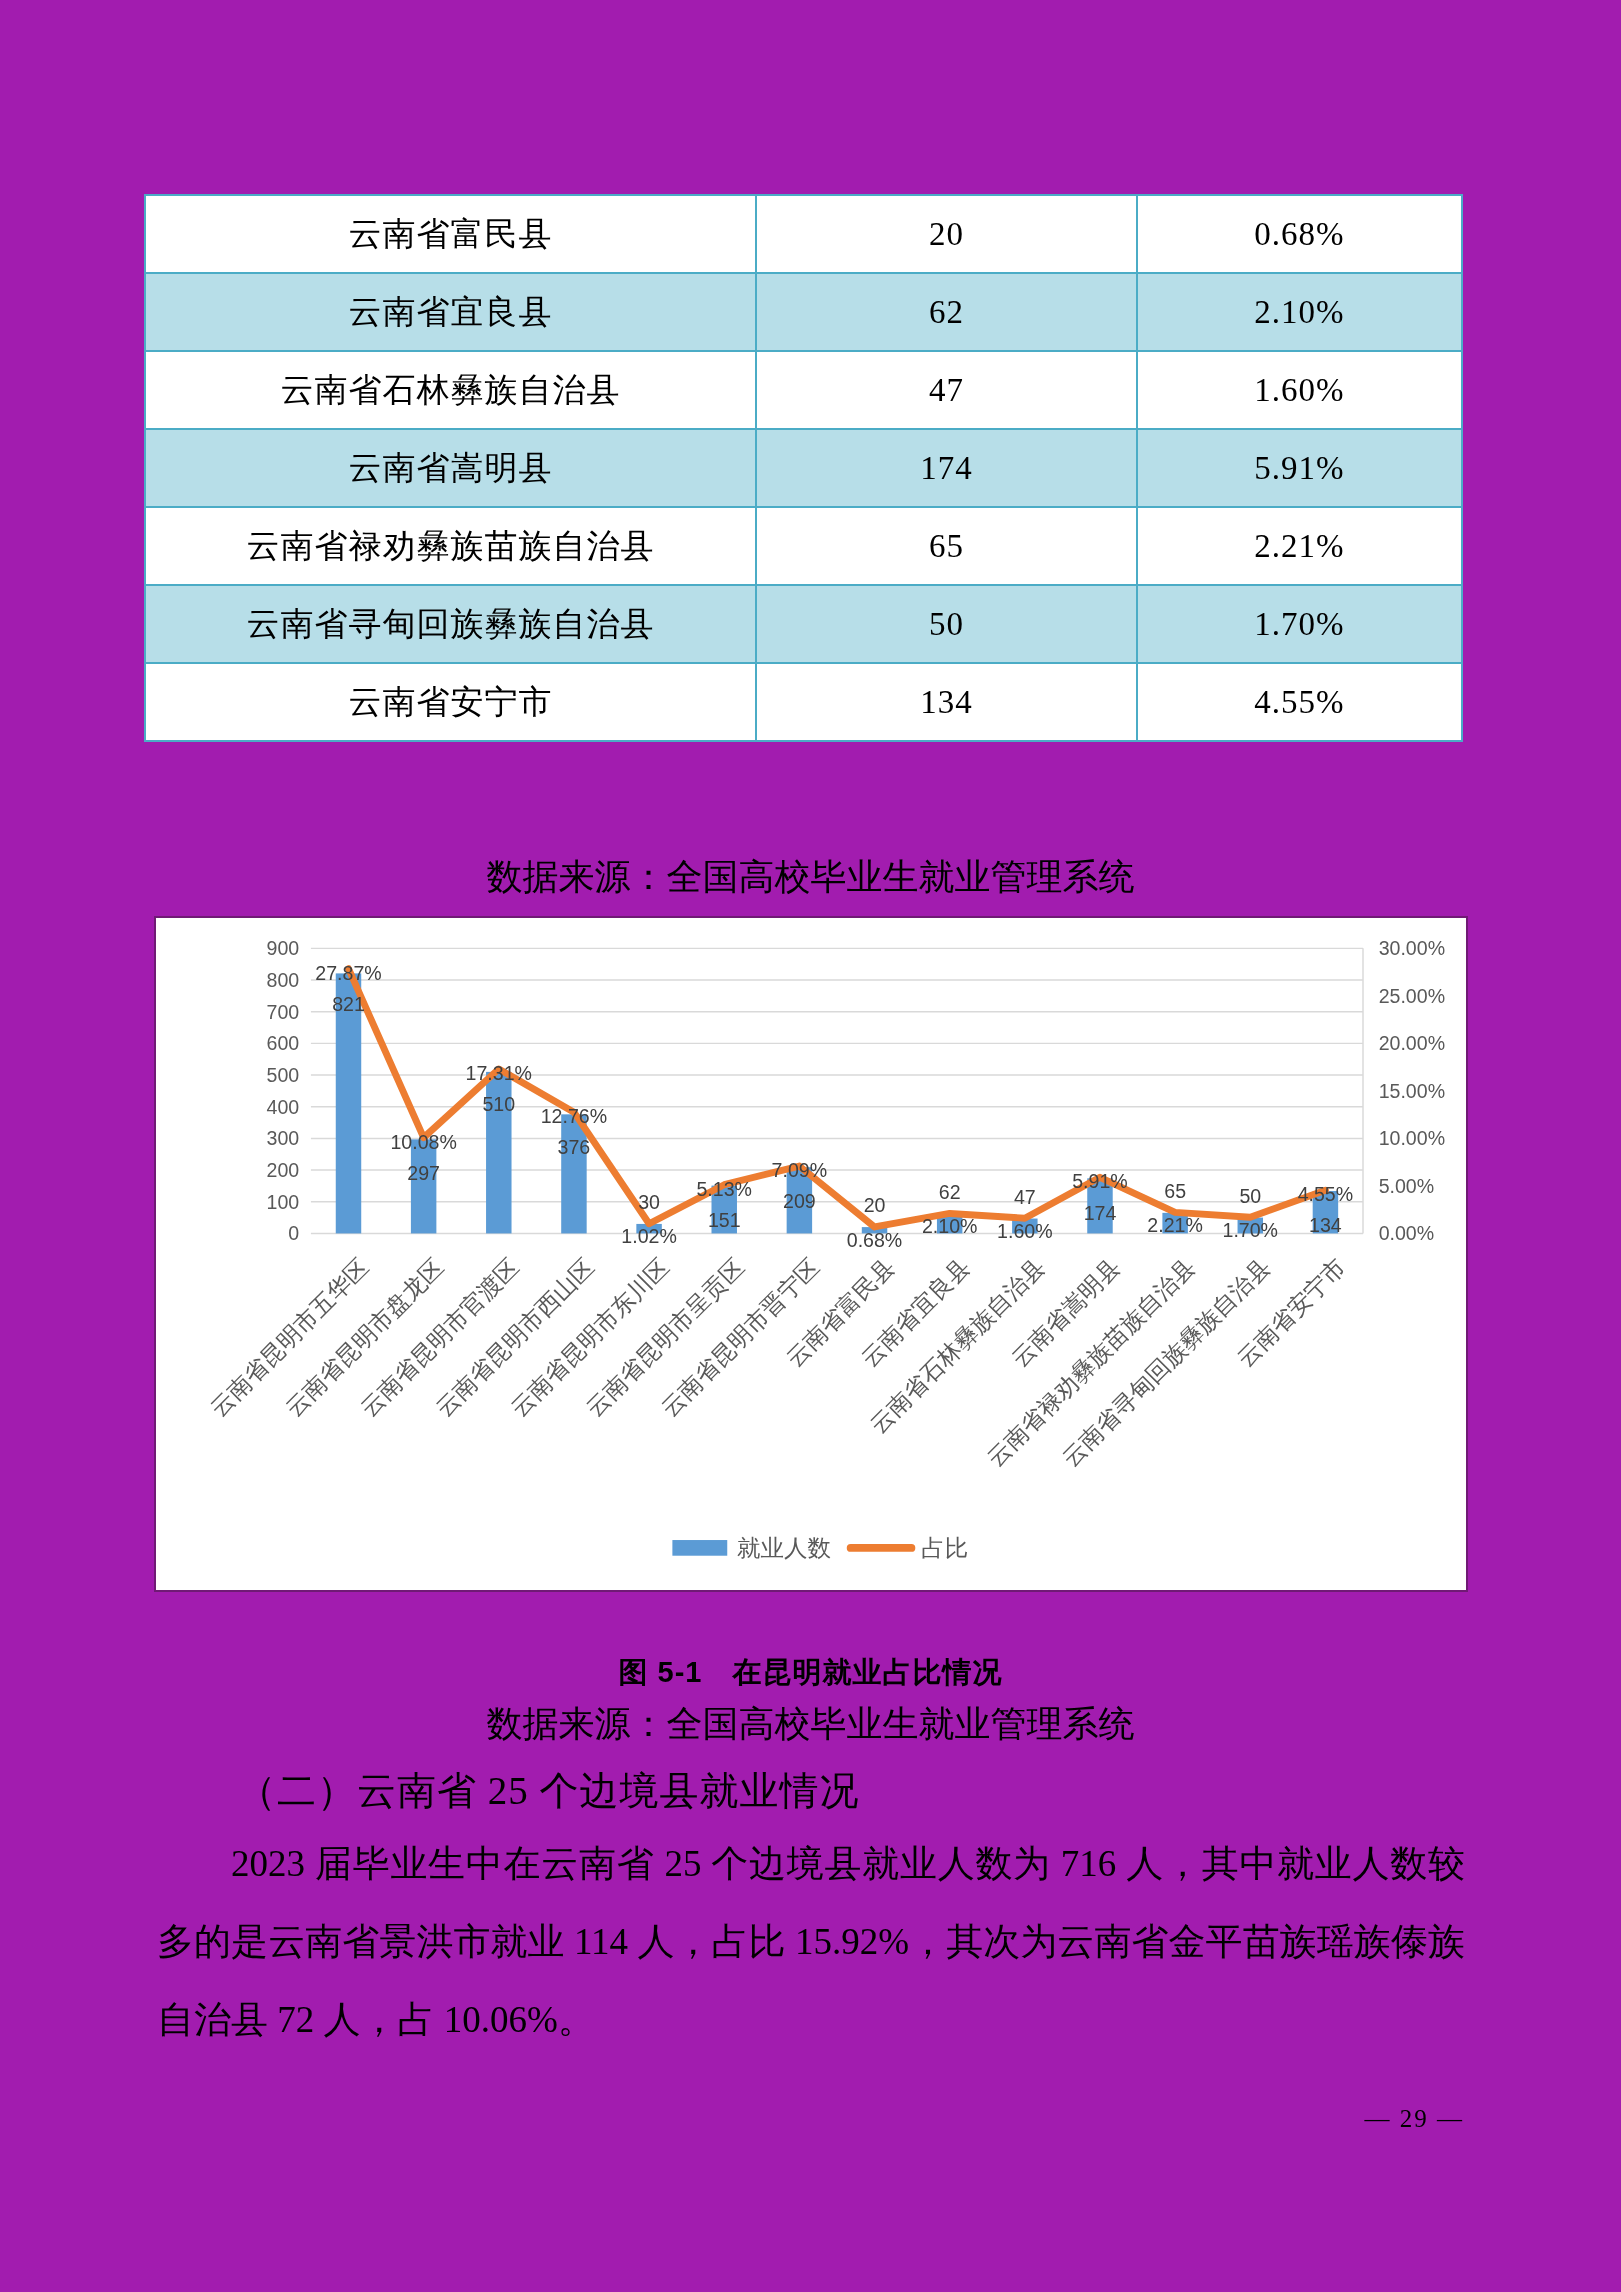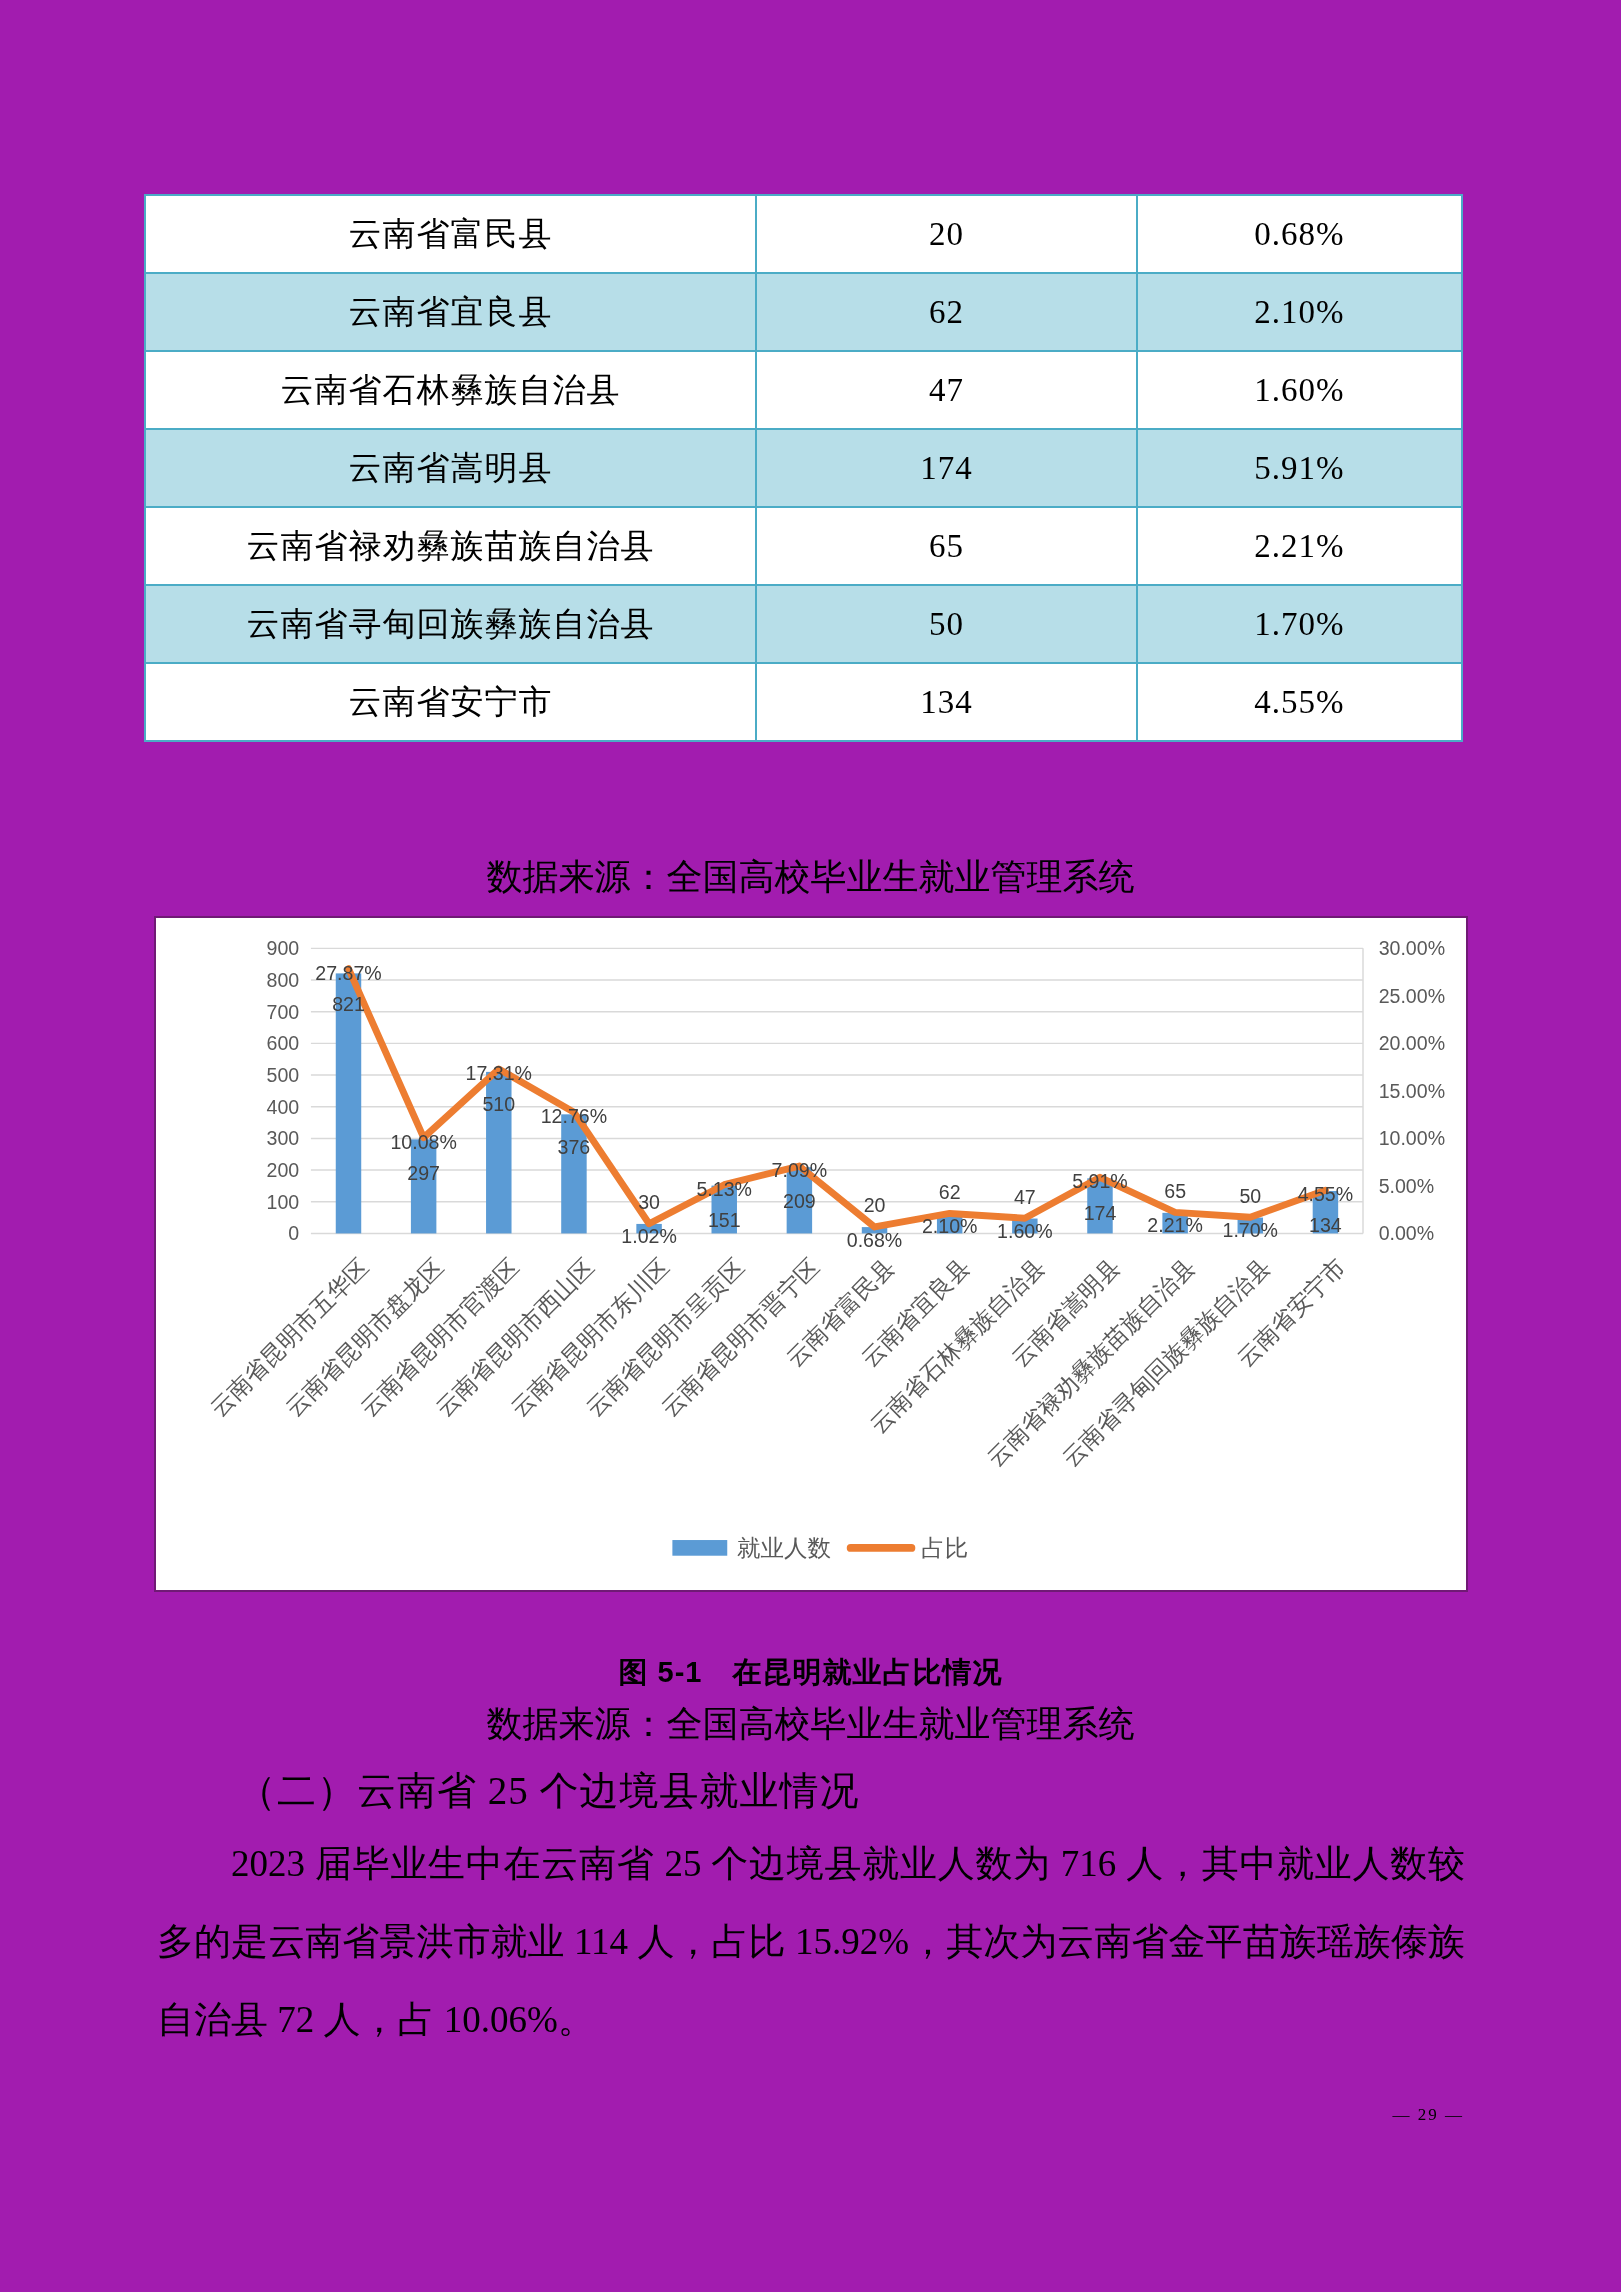--- a/index.html
+++ b/index.html
@@ -53,21 +53,21 @@
     text-indent:80px;letter-spacing:1px;
   }
   .body-paragraph{
     position:absolute;left:157px;top:1825px;width:1308px;
     font-size:37px;line-height:78px;
     text-align:justify;text-justify:inter-ideograph;
     text-indent:74px;
   }
   .page-number{
     position:absolute;top:2105px;right:157px;
-    font-size:17px;letter-spacing:2px;
+    font-size:25px;letter-spacing:2px;
   }
 </style>
 </head>
 <body>
 
 <div class="page">
 
   <table class="emp-table">
     <colgroup>
       <col class="col-region">

